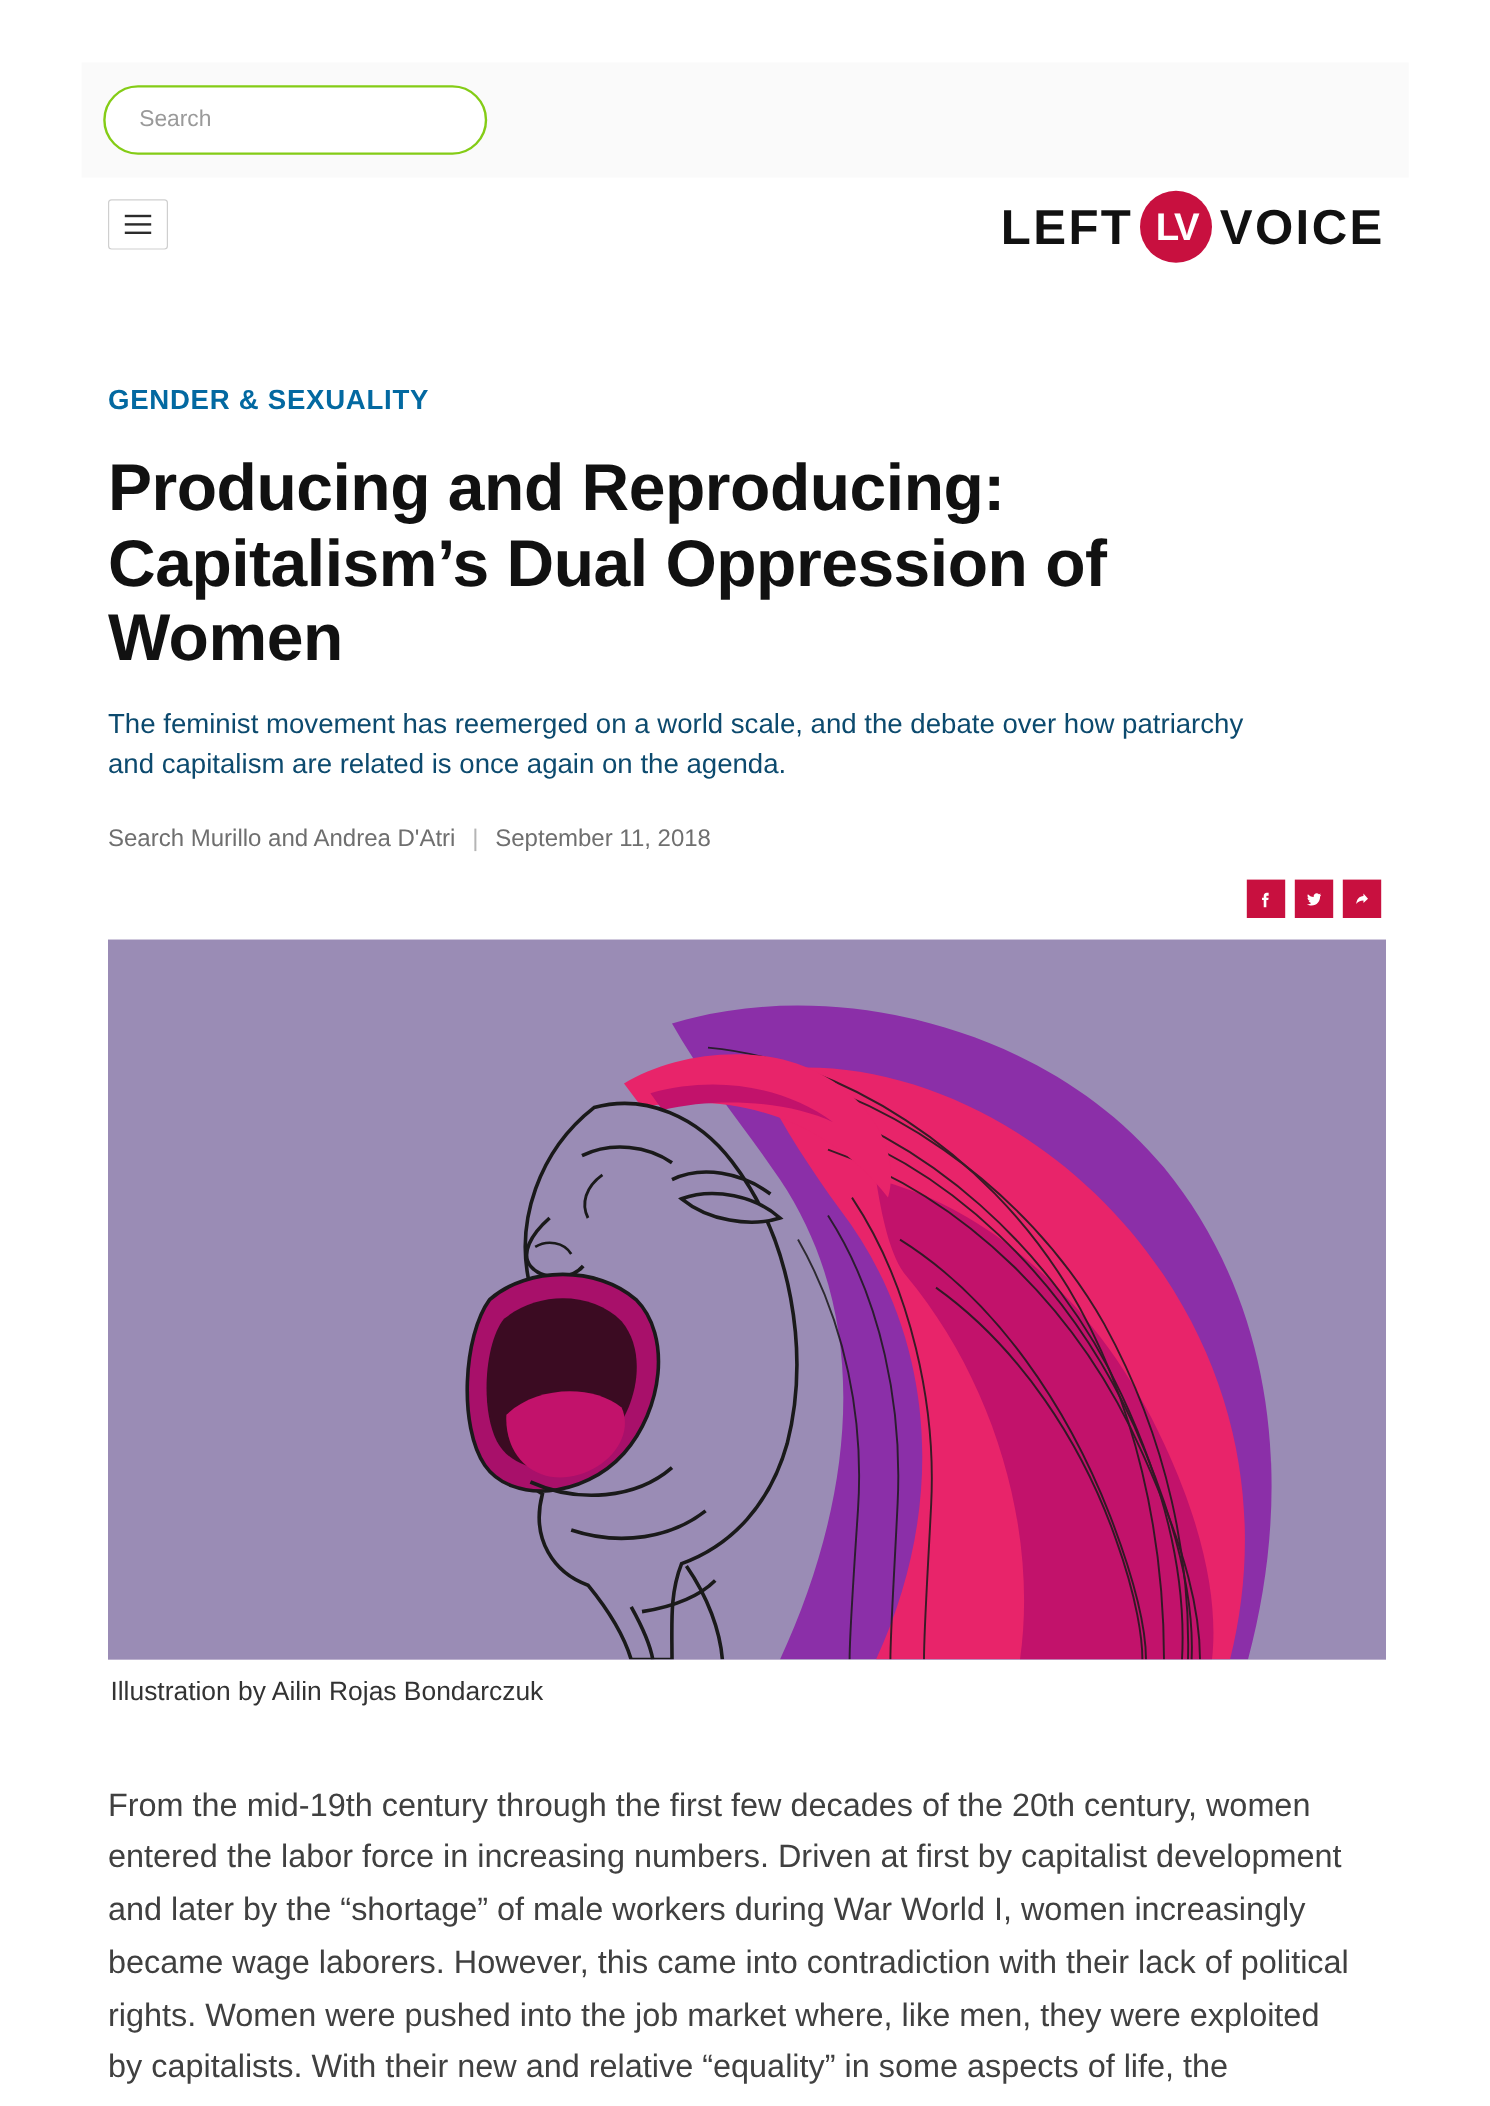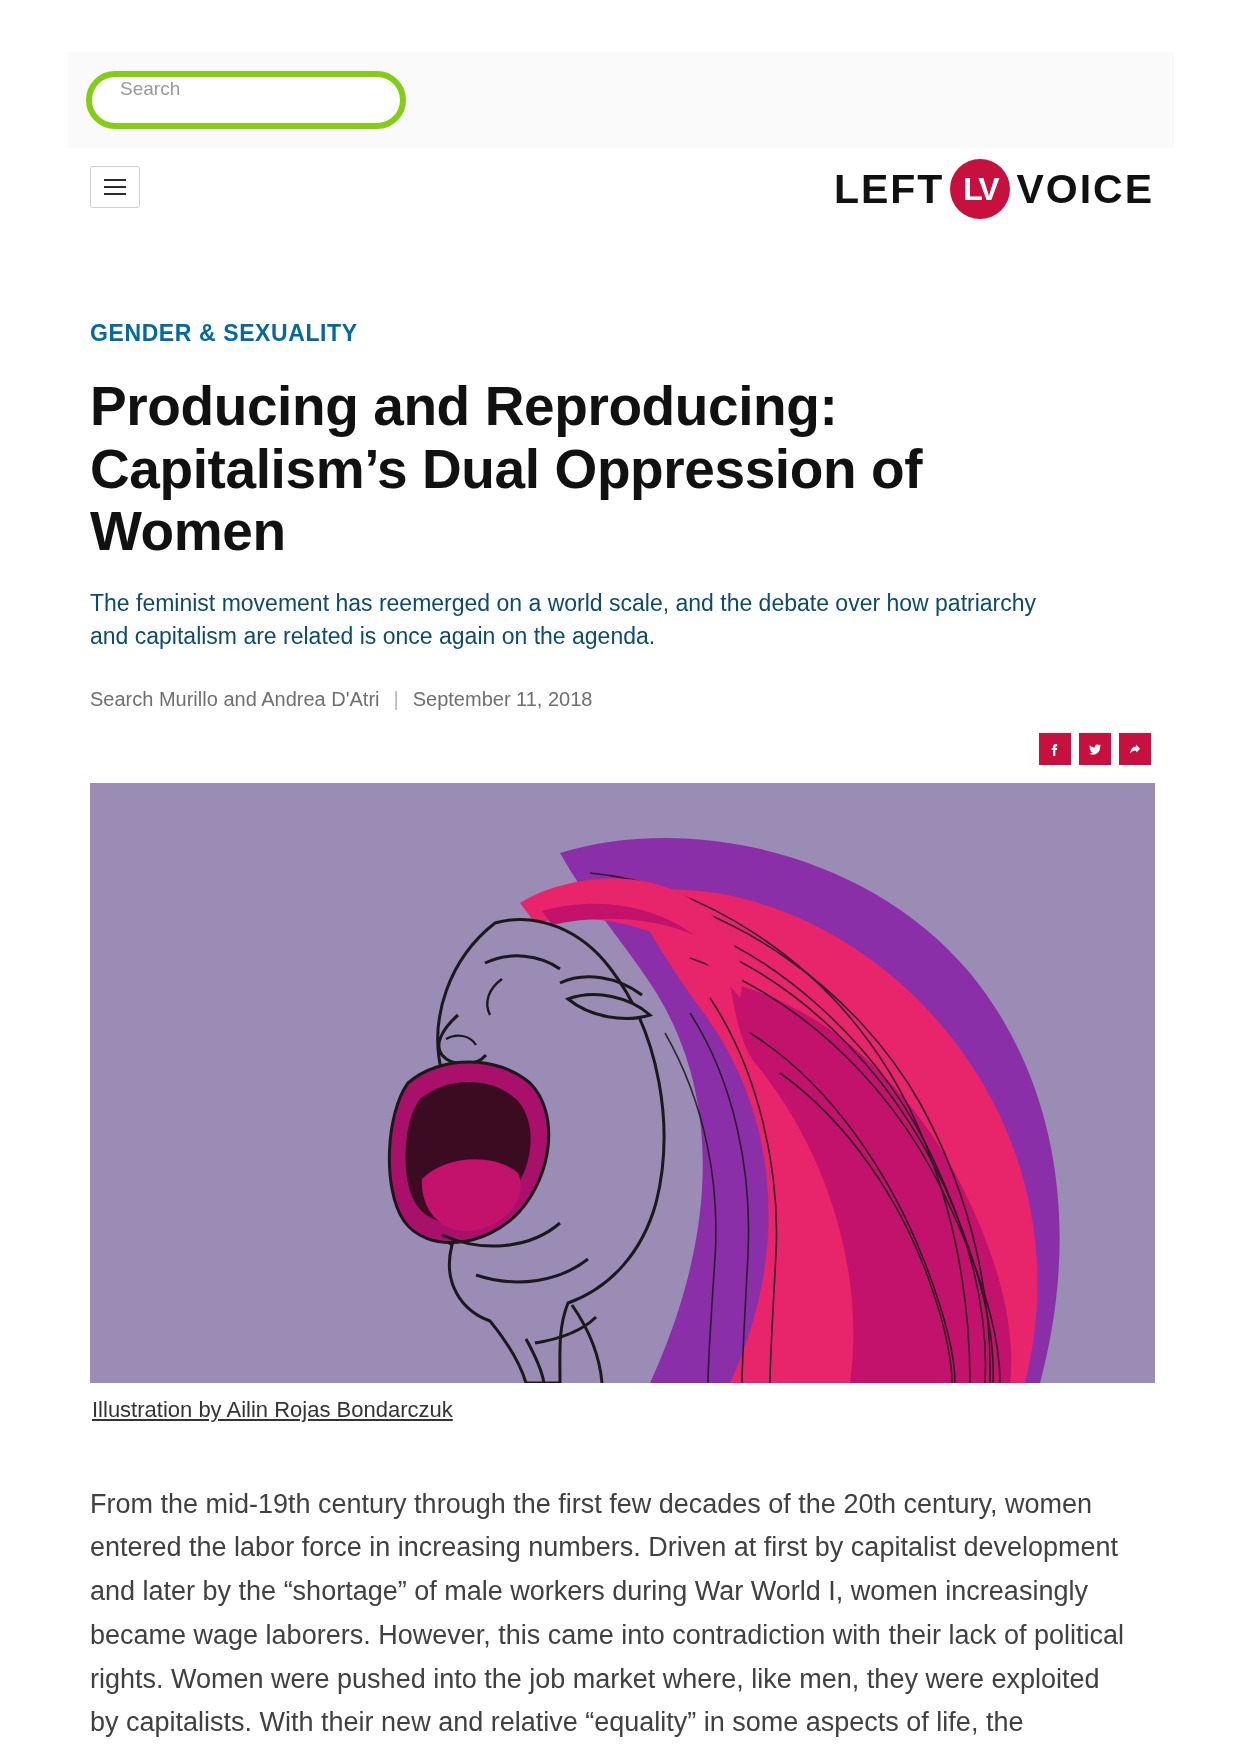--- a/index.html
+++ b/index.html
@@ -24,25 +24,25 @@
     width: 1106px;
     height: 96px;
     background: #fafafa;
     display: flex;
     align-items: center;
   }
   .search-box {
     margin-left: 18px;
     width: 320px;
     height: 58px;
-    border: 6px solid #84cc16;
+    border: 2px solid #84cc16;
     border-radius: 29px;
     background: #ffffff;
     display: flex;
-    align-items: flex-start;
+    align-items: center;
     padding: 0 26px;
   }
   .search-box input {
     border: none;
     outline: none;
     width: 100%;
     font-size: 19px;
     color: #4a4a4a;
     font-family: "Liberation Sans", sans-serif;
     background: transparent;
@@ -178,21 +178,20 @@
     background: #9a8cb5;
     display: block;
     position: relative;
     overflow: hidden;
   }
   .caption {
     font-size: 22px;
     color: #333;
     margin-top: 14px;
     margin-left: 2px;
-    text-decoration: underline;
   }
 
   
   .body-copy {
     margin-top: 60px;
     width: 1040px;
     font-size: 27px;
     line-height: 1.62;
     color: #404040;
   }

